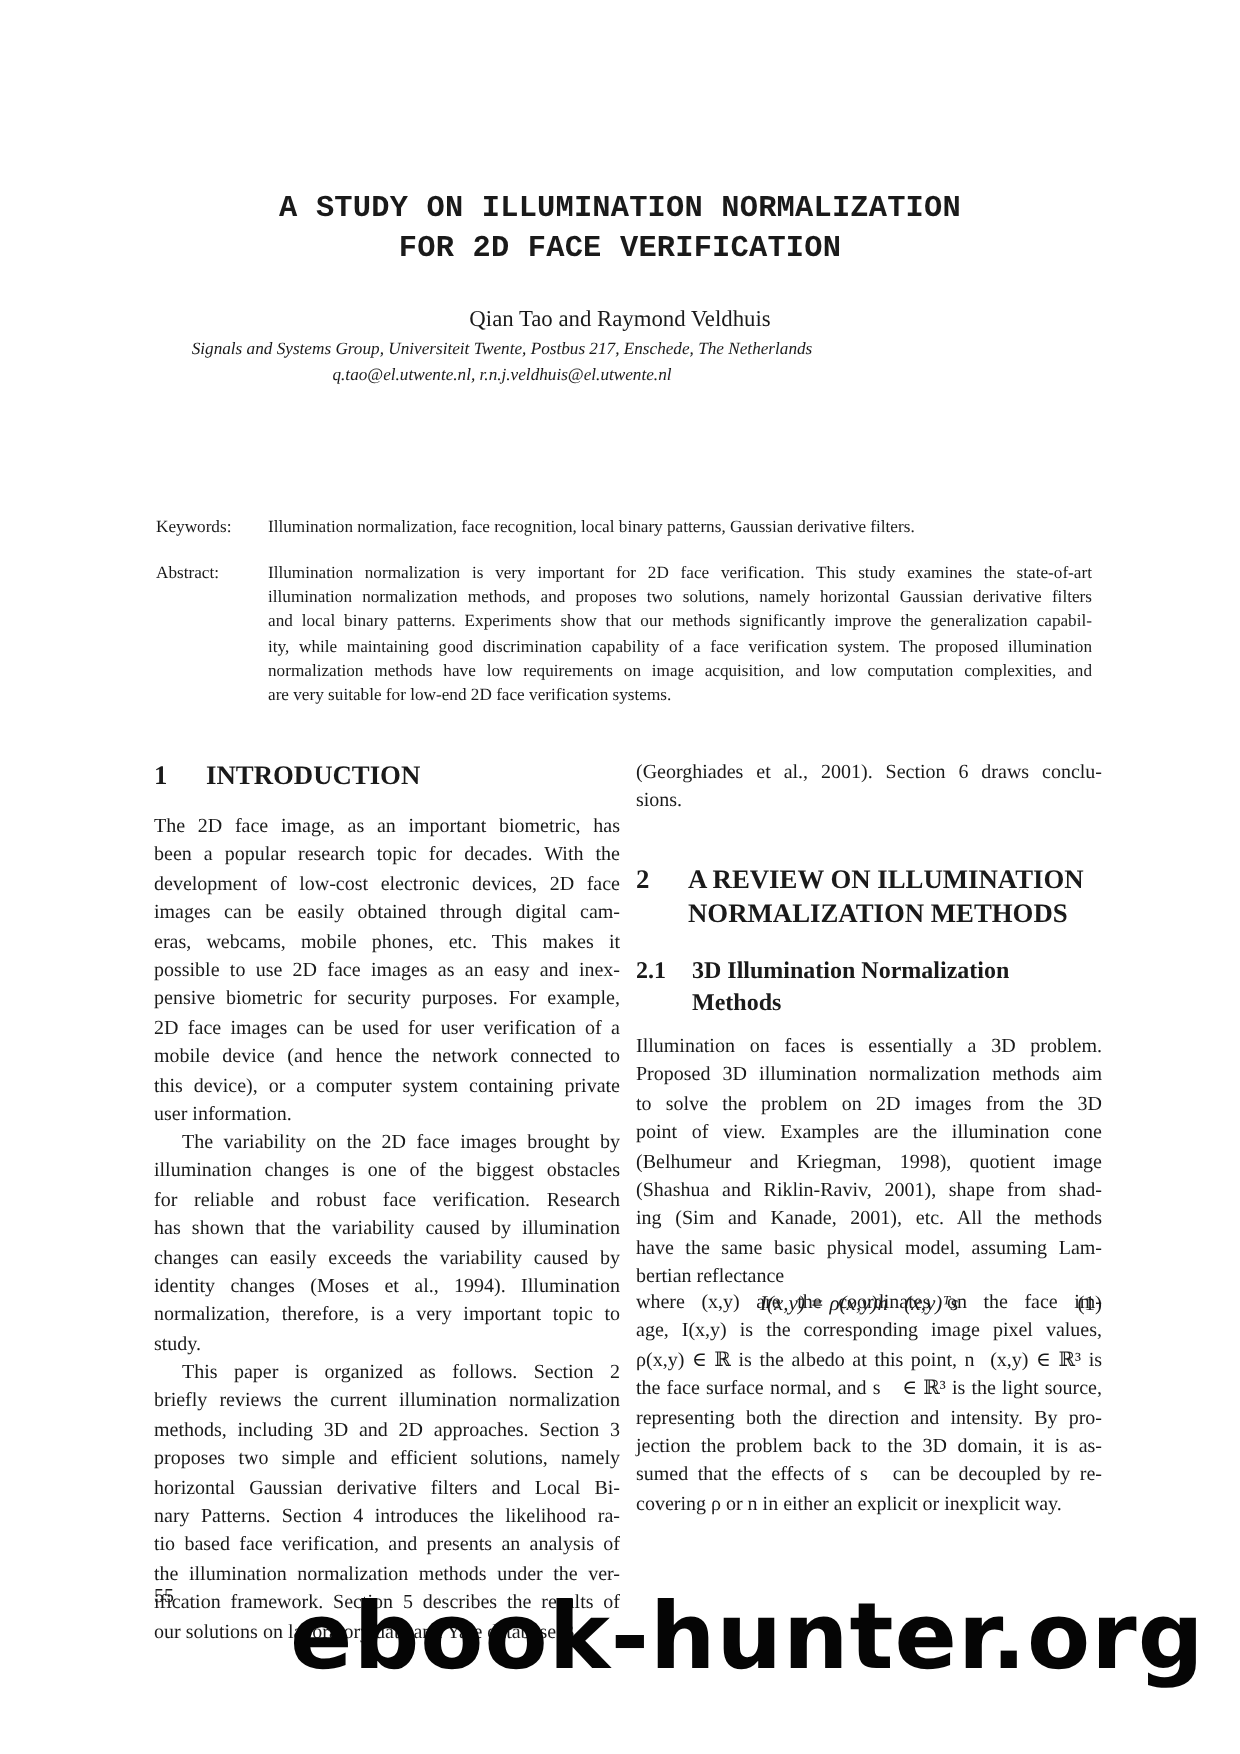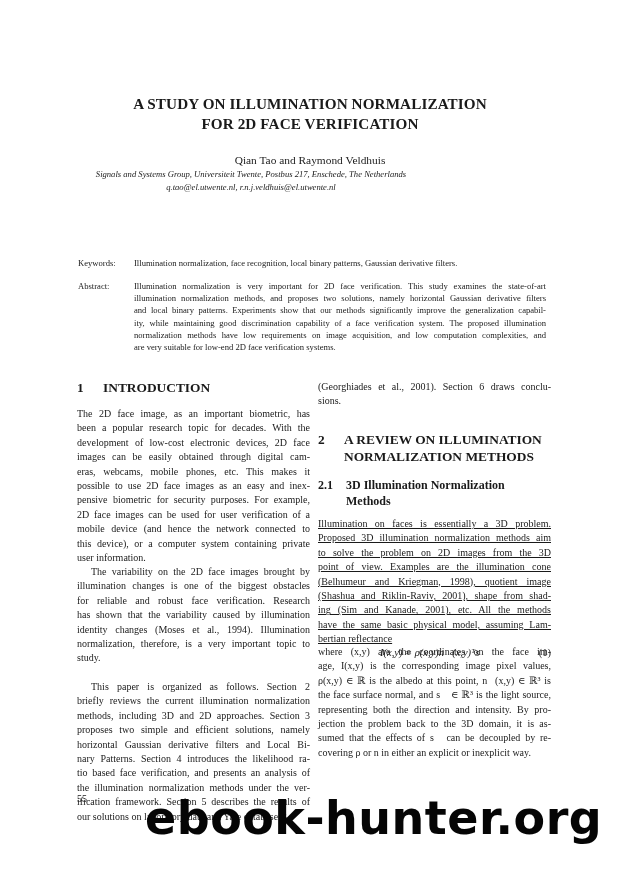--- a/index.html
+++ b/index.html
@@ -1,19 +1,19 @@
 <!DOCTYPE html>
 <html><head>
   <meta charset="utf-8">
   <style>
     html, body { margin: 0; padding: 0; background: #ffffff; }
     body { width: 620px; height: 877px; position: relative; overflow: hidden;
       font-family: "Liberation Serif", "DejaVu Serif", serif; color: #1a1a1a; }
     .title { position: absolute; left: 0; width: 620px; top: 94px; text-align: center;
-      font-weight: bold; font-size: 15.2px; line-height: 20px; letter-spacing: 0.1px; }
+      font-weight: bold; font-size: 15.2px; line-height: 20px; letter-spacing: 0.1px; font-family: Liberation Mono, monospace; }
     .title div { white-space: nowrap; }
     .authors { position: absolute; left: 0; width: 620px; top: 153px; text-align: center;
       font-size: 11.4px; line-height: 14px; }
     .affil { position: absolute; left: 0; width: 502px; top: 168px; text-align: center;
       font-size: 8.6px; line-height: 13px; font-style: italic; }
     .meta-row { position: absolute; left: 78px; width: 480px; font-size: 8.6px; line-height: 12.2px; }
     .meta-label { position: absolute; left: 0; top: 0; }
     .meta-text { position: absolute; left: 56px; width: 412px; text-align: justify; }
     .meta-text .ln { display: block; white-space: nowrap; text-align-last: justify; }
     .meta-text .ln.last { text-align-last: left; }
@@ -84,20 +84,21 @@
   <span class="ln">mobile device (and hence the network connected to</span>
   <span class="ln">this device), or a computer system containing private</span>
   <span class="ln last">user information.</span>
 </div>
 
 <div class="col" style="left:77px; top:565px;">
   <span class="ln ind">The variability on the 2D face images brought by</span>
   <span class="ln">illumination changes is one of the biggest obstacles</span>
   <span class="ln">for reliable and robust face verification.  Research</span>
   <span class="ln">has shown that the variability caused by illumination</span>
+  <span class="ln">changes can easily exceeds the variability caused by</span>
   <span class="ln">identity changes (Moses et al., 1994).  Illumination</span>
   <span class="ln">normalization, therefore, is a very important topic to</span>
   <span class="ln last">study.</span>
 </div>
 
 <div class="col" style="left:77px; top:680px;">
   <span class="ln ind">This paper is organized as follows.  Section 2</span>
   <span class="ln">briefly reviews the current illumination normalization</span>
   <span class="ln">methods, including 3D and 2D approaches. Section 3</span>
   <span class="ln">proposes two simple and efficient solutions, namely</span>
@@ -119,21 +120,21 @@
   <span class="txt">A REVIEW ON ILLUMINATION</span>
   <span class="txt" style="top:16.5px;">NORMALIZATION METHODS</span>
 </div>
 
 <div class="h2" style="left:318px; top:478px; width:233px; height:32px;">
   <span class="num">2.1</span>
   <span class="txt">3D Illumination Normalization</span>
   <span class="txt" style="top:15.5px;">Methods</span>
 </div>
 
-<div class="col" style="left:318px; top:517px;text-decoration:underline;">
+<div class="col" style="left:318px; top:517px;">
   <span class="ln">Illumination on faces is essentially a 3D problem.</span>
   <span class="ln">Proposed 3D illumination normalization methods aim</span>
   <span class="ln">to solve the problem on 2D images from the 3D</span>
   <span class="ln">point of view.  Examples are the illumination cone</span>
   <span class="ln">(Belhumeur and Kriegman, 1998), quotient image</span>
   <span class="ln">(Shashua and Riklin-Raviv, 2001), shape from shad-</span>
   <span class="ln">ing (Sim and Kanade, 2001), etc.  All the methods</span>
   <span class="ln">have the same basic physical model, assuming Lam-</span>
   <span class="ln last">bertian reflectance</span>
 </div>

